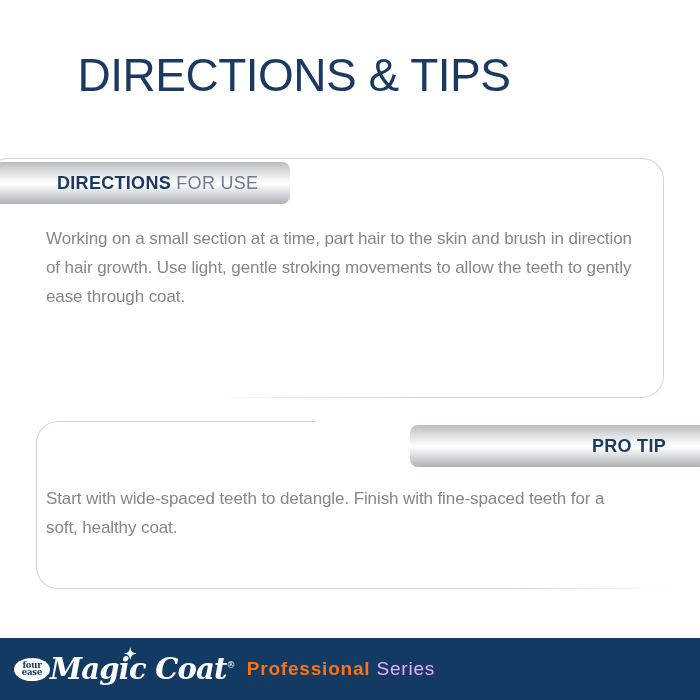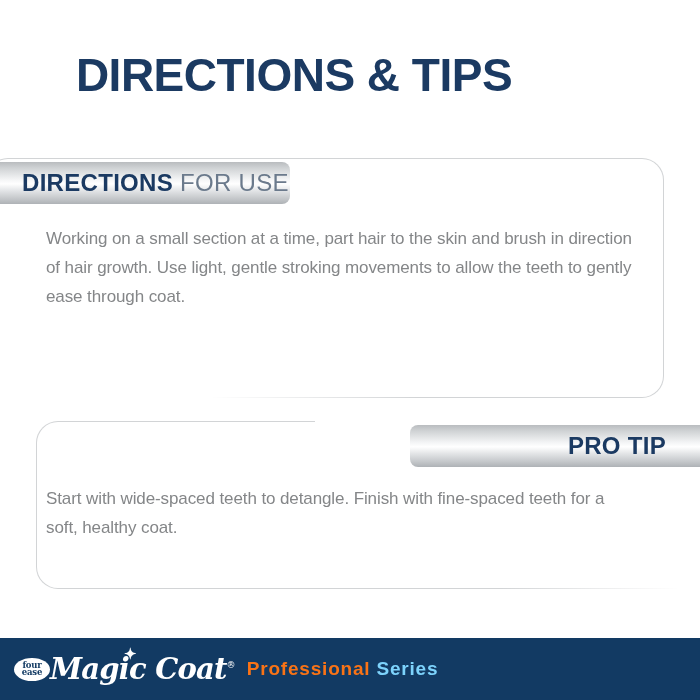--- a/index.html
+++ b/index.html
@@ -17,21 +17,21 @@
 
   
   .page-title {
     position: absolute;
     top: 52px;
     left: 0;
     width: 588px;
     text-align: center;
     color: #1b3a62;
     font-size: 46px;
-    font-weight: bold;
+    font-weight: normal;
     letter-spacing: -0.5px;
     line-height: 1;
     font-stretch: condensed;
   }
 
   
   .card {
     position: absolute;
     box-sizing: border-box;
     background: #ffffff;
@@ -120,23 +120,24 @@
     left: 410px;
     top: 425px;
     width: 300px;
     border-radius: 8px 0 0 8px;
     padding-right: 44px;
     box-sizing: border-box;
     justify-content: flex-end;
   }
 
   .bar-label {
-    font-size: 24px;
+    font-size: 18px;
     letter-spacing: 0.3px;
     white-space: nowrap;
+    margin-left: 35px;
   }
   .bar-label .strong {
     font-weight: bold;
     color: #1b3a62;
   }
   .bar-label .light {
     font-weight: normal;
     color: #6b7a8c;
   }
 
@@ -224,22 +225,22 @@
     font-size: 19px;
     white-space: nowrap;
     letter-spacing: 0.2px;
   }
   .footer-tagline .strong {
     font-weight: bold;
     color: #f97316;
     letter-spacing: 0.8px;
   }
   .footer-tagline .light {
-    font-weight: bold;
-    color: #7dd3fc;
+    font-weight: normal;
+    color: #f0abfc;
     letter-spacing: 0.8px;
   }
 </style>
 </head>
 <body>
 
 <div class="page-title">DIRECTIONS &amp; TIPS</div>
 
 <div class="card card-directions"></div>
 

